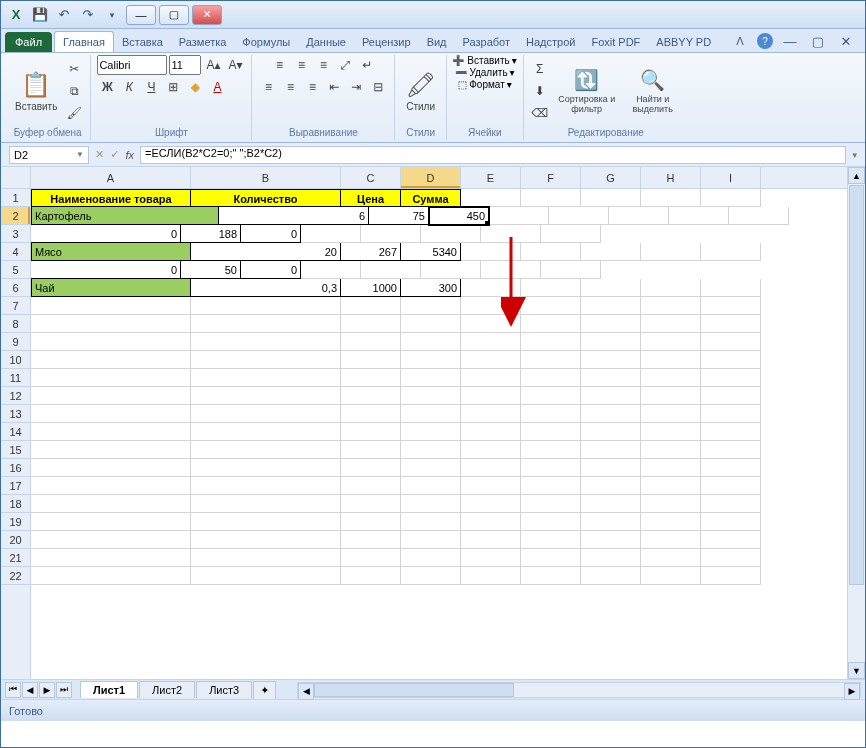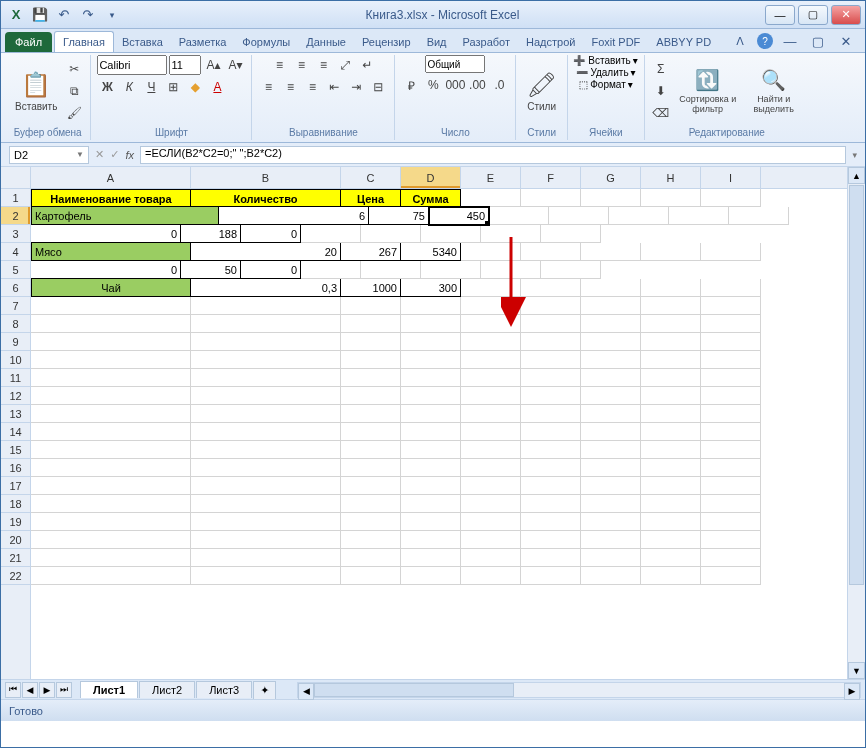--- a/index.html
+++ b/index.html
@@ -78,21 +78,20 @@
 <div class="window-frame">
 
   <div class="titlebar">
     <div class="qa-toolbar">
       <span class="qa-btn" style="color:#1e693b;font-weight:bold">X</span>
       <span class="qa-btn">💾</span>
       <span class="qa-btn">↶</span>
       <span class="qa-btn">↷</span>
       <span class="qa-btn" style="font-size:9px">▾</span>
     </div>
-    <div class="title-text">Книга3.xlsx - Microsoft Excel</div>
     <div class="win-controls">
       <div class="win-btn">—</div>
       <div class="win-btn">▢</div>
       <div class="win-btn close">✕</div>
     </div>
   </div>
 
   <div class="ribbon-tabs">
     <div class="tab-file">Файл</div>
     <div id="tabstrip" style="display: contents;"><div class="tab active">Главная</div><div class="tab">Вставка</div><div class="tab">Разметка</div><div class="tab">Формулы</div><div class="tab">Данные</div><div class="tab">Рецензир</div><div class="tab">Вид</div><div class="tab">Разработ</div><div class="tab">Надстрой</div><div class="tab">Foxit PDF</div><div class="tab">ABBYY PD</div></div>
@@ -163,33 +162,20 @@
           <span class="rbtn-sm">≡</span>
           <span class="rbtn-sm">≡</span>
           <span class="rbtn-sm">⇤</span>
           <span class="rbtn-sm">⇥</span>
           <span class="rbtn-sm">⊟</span>
         </div>
       </div>
       <div class="rgroup-label">Выравнивание</div>
     </div>
 
-    <div class="rgroup">
-      <div class="rgroup-body" style="flex-direction:column;gap:2px">
-        <input style="width: 60px; height: 18px; font-size: 10px;" value="Общий">
-        <div class="row">
-          <span class="rbtn-sm">₽</span>
-          <span class="rbtn-sm">%</span>
-          <span class="rbtn-sm">000</span>
-          <span class="rbtn-sm">.00</span>
-          <span class="rbtn-sm">.0</span>
-        </div>
-      </div>
-      <div class="rgroup-label">Число</div>
-    </div>
 
     <div class="rgroup">
       <div class="rgroup-body">
         <div class="rbtn-big">
           <span class="ico">🖍</span>
           <span>Стили</span>
         </div>
       </div>
       <div class="rgroup-label">Стили</div>
     </div>
@@ -320,21 +306,21 @@
           <div class="cell db num" style="width: 150px;">0</div>
           <div class="cell db num" style="width: 60px;">50</div>
           <div class="cell db num" style="width: 60px;">0</div>
           <div class="cell" style="width: 60px;"></div>
           <div class="cell" style="width: 60px;"></div>
           <div class="cell" style="width: 60px;"></div>
           <div class="cell" style="width: 60px;"></div>
           <div class="cell" style="width: 60px;"></div>
         </div>
         <div class="crow">
-          <div class="cell db dbl name" style="width: 160px; text-align: center;">Чай</div>
+          <div class="cell db dbl name" style="width: 160px;">Чай</div>
           <div class="cell db num" style="width: 150px;">0,3</div>
           <div class="cell db num" style="width: 60px;">1000</div>
           <div class="cell db num" style="width: 60px;">300</div>
           <div class="cell" style="width: 60px;"></div>
           <div class="cell" style="width: 60px;"></div>
           <div class="cell" style="width: 60px;"></div>
           <div class="cell" style="width: 60px;"></div>
           <div class="cell" style="width: 60px;"></div>
         </div>
         <div class="crow">

